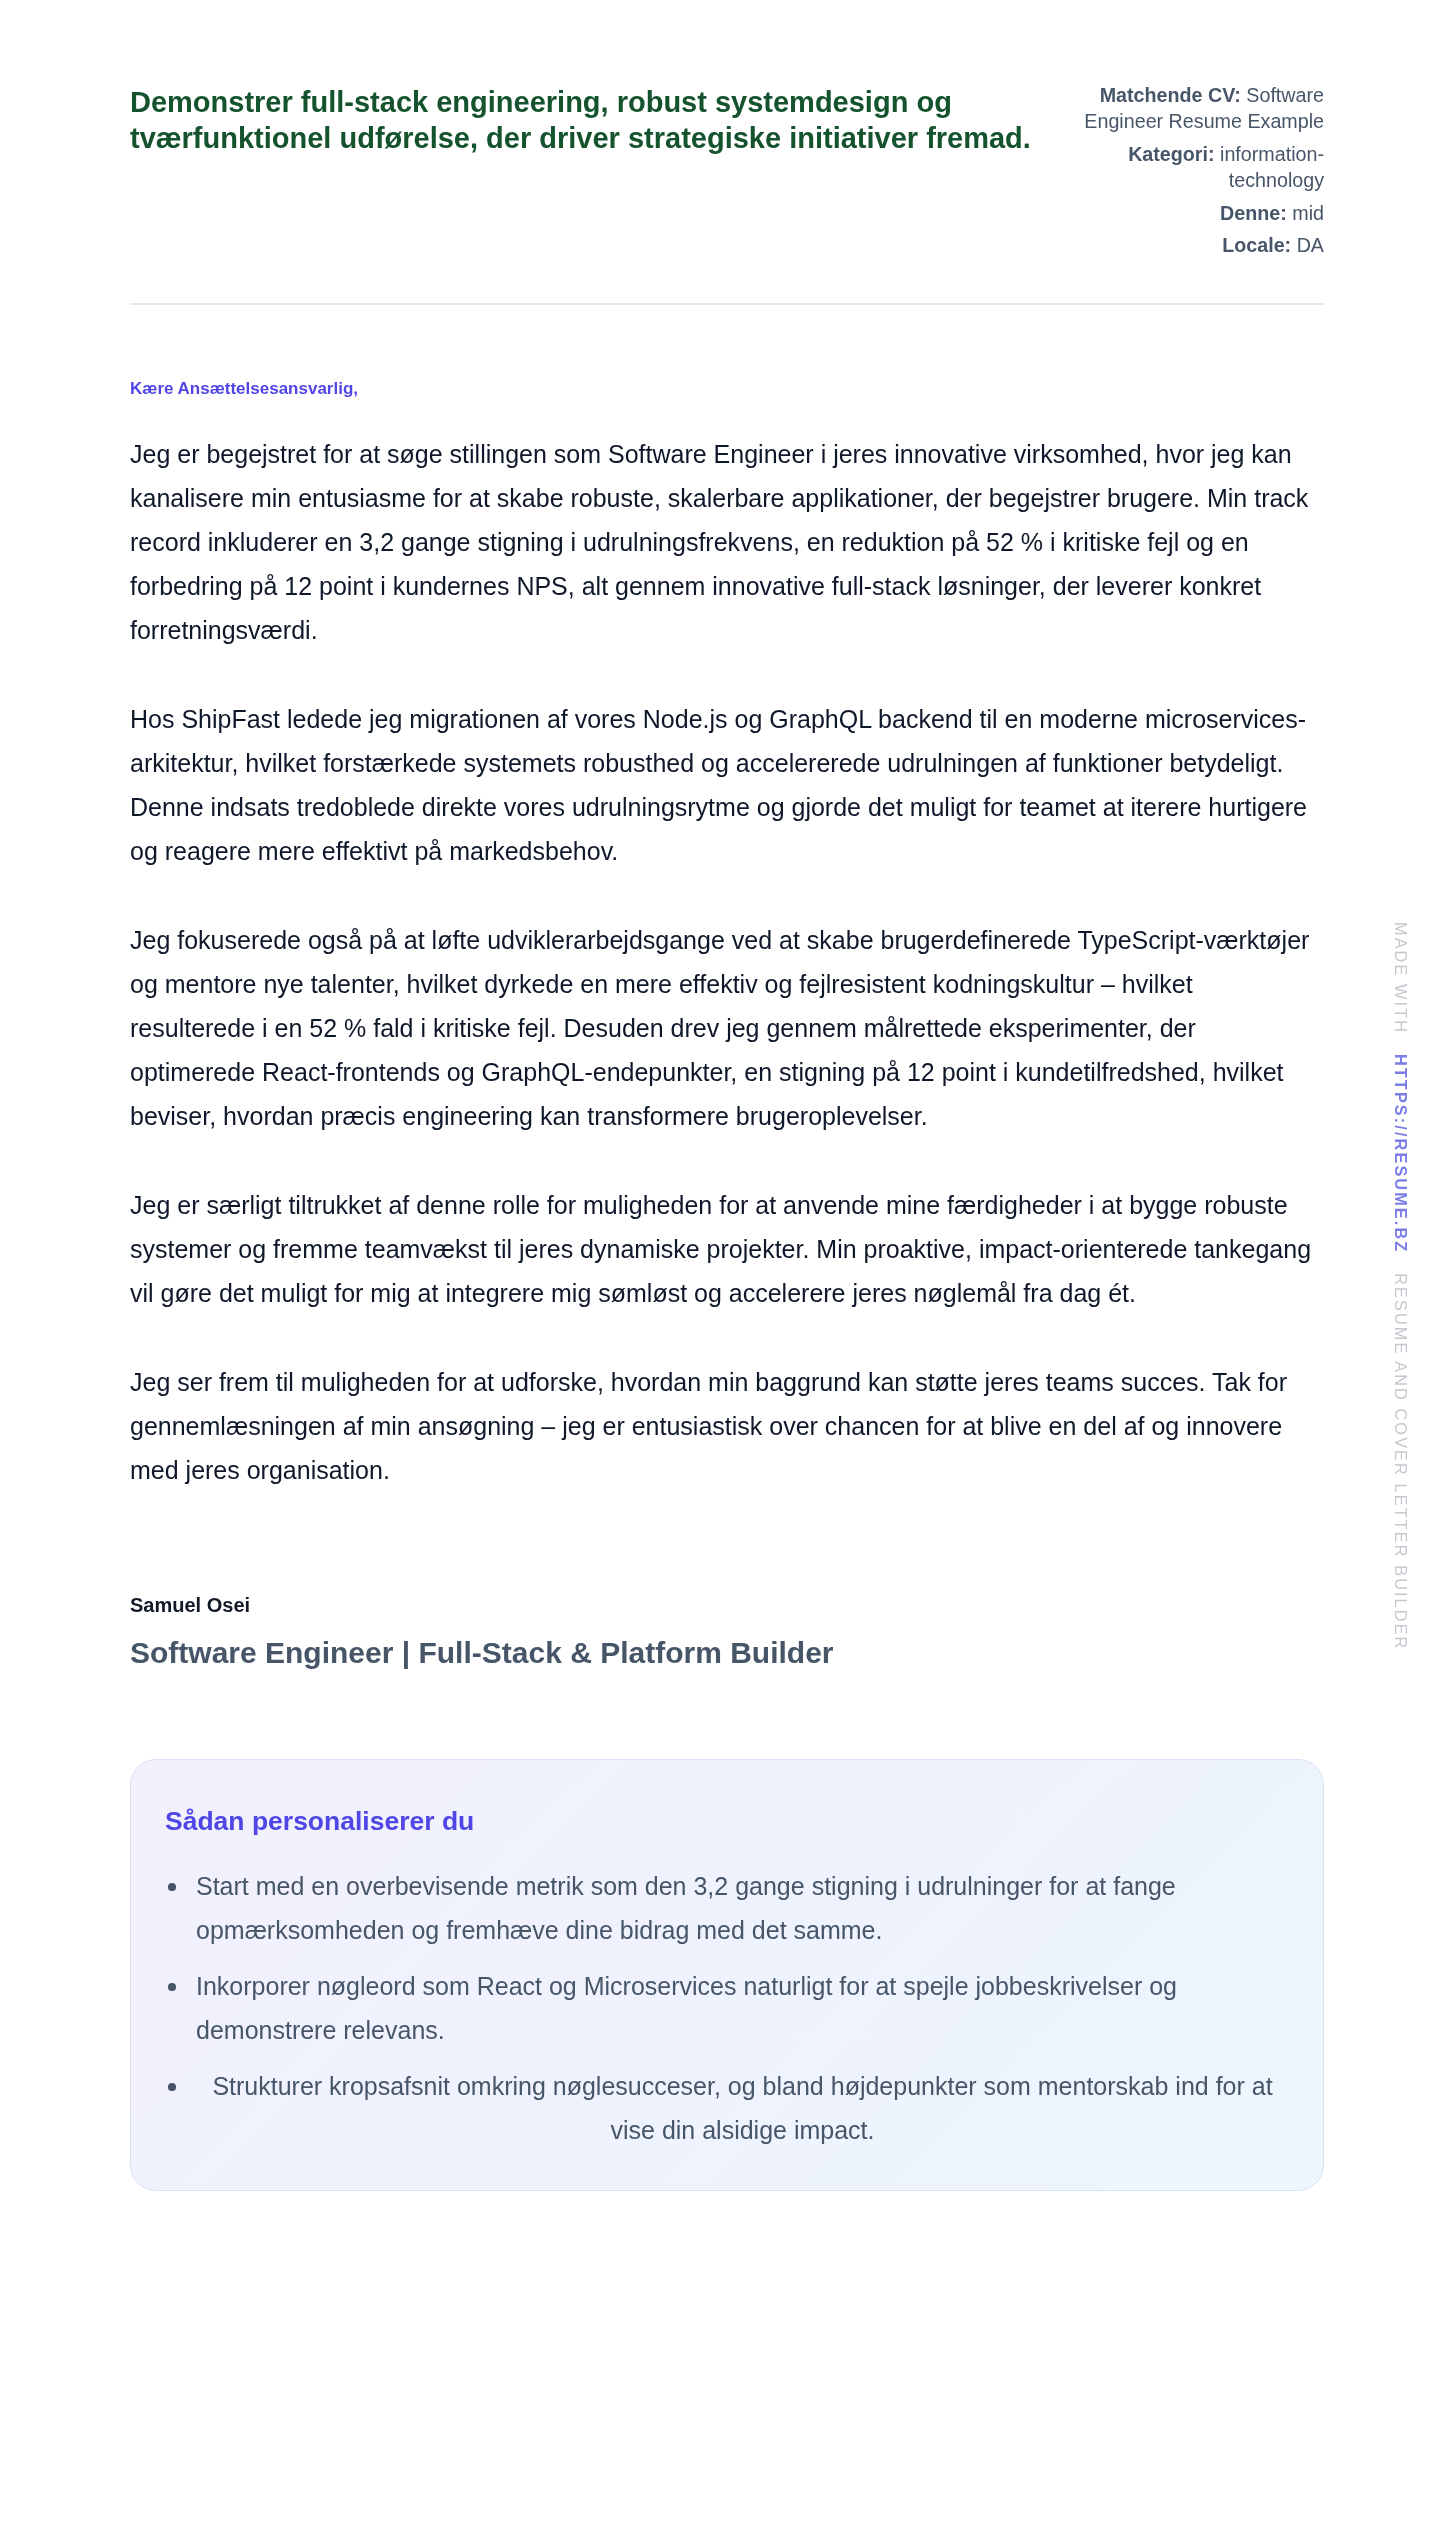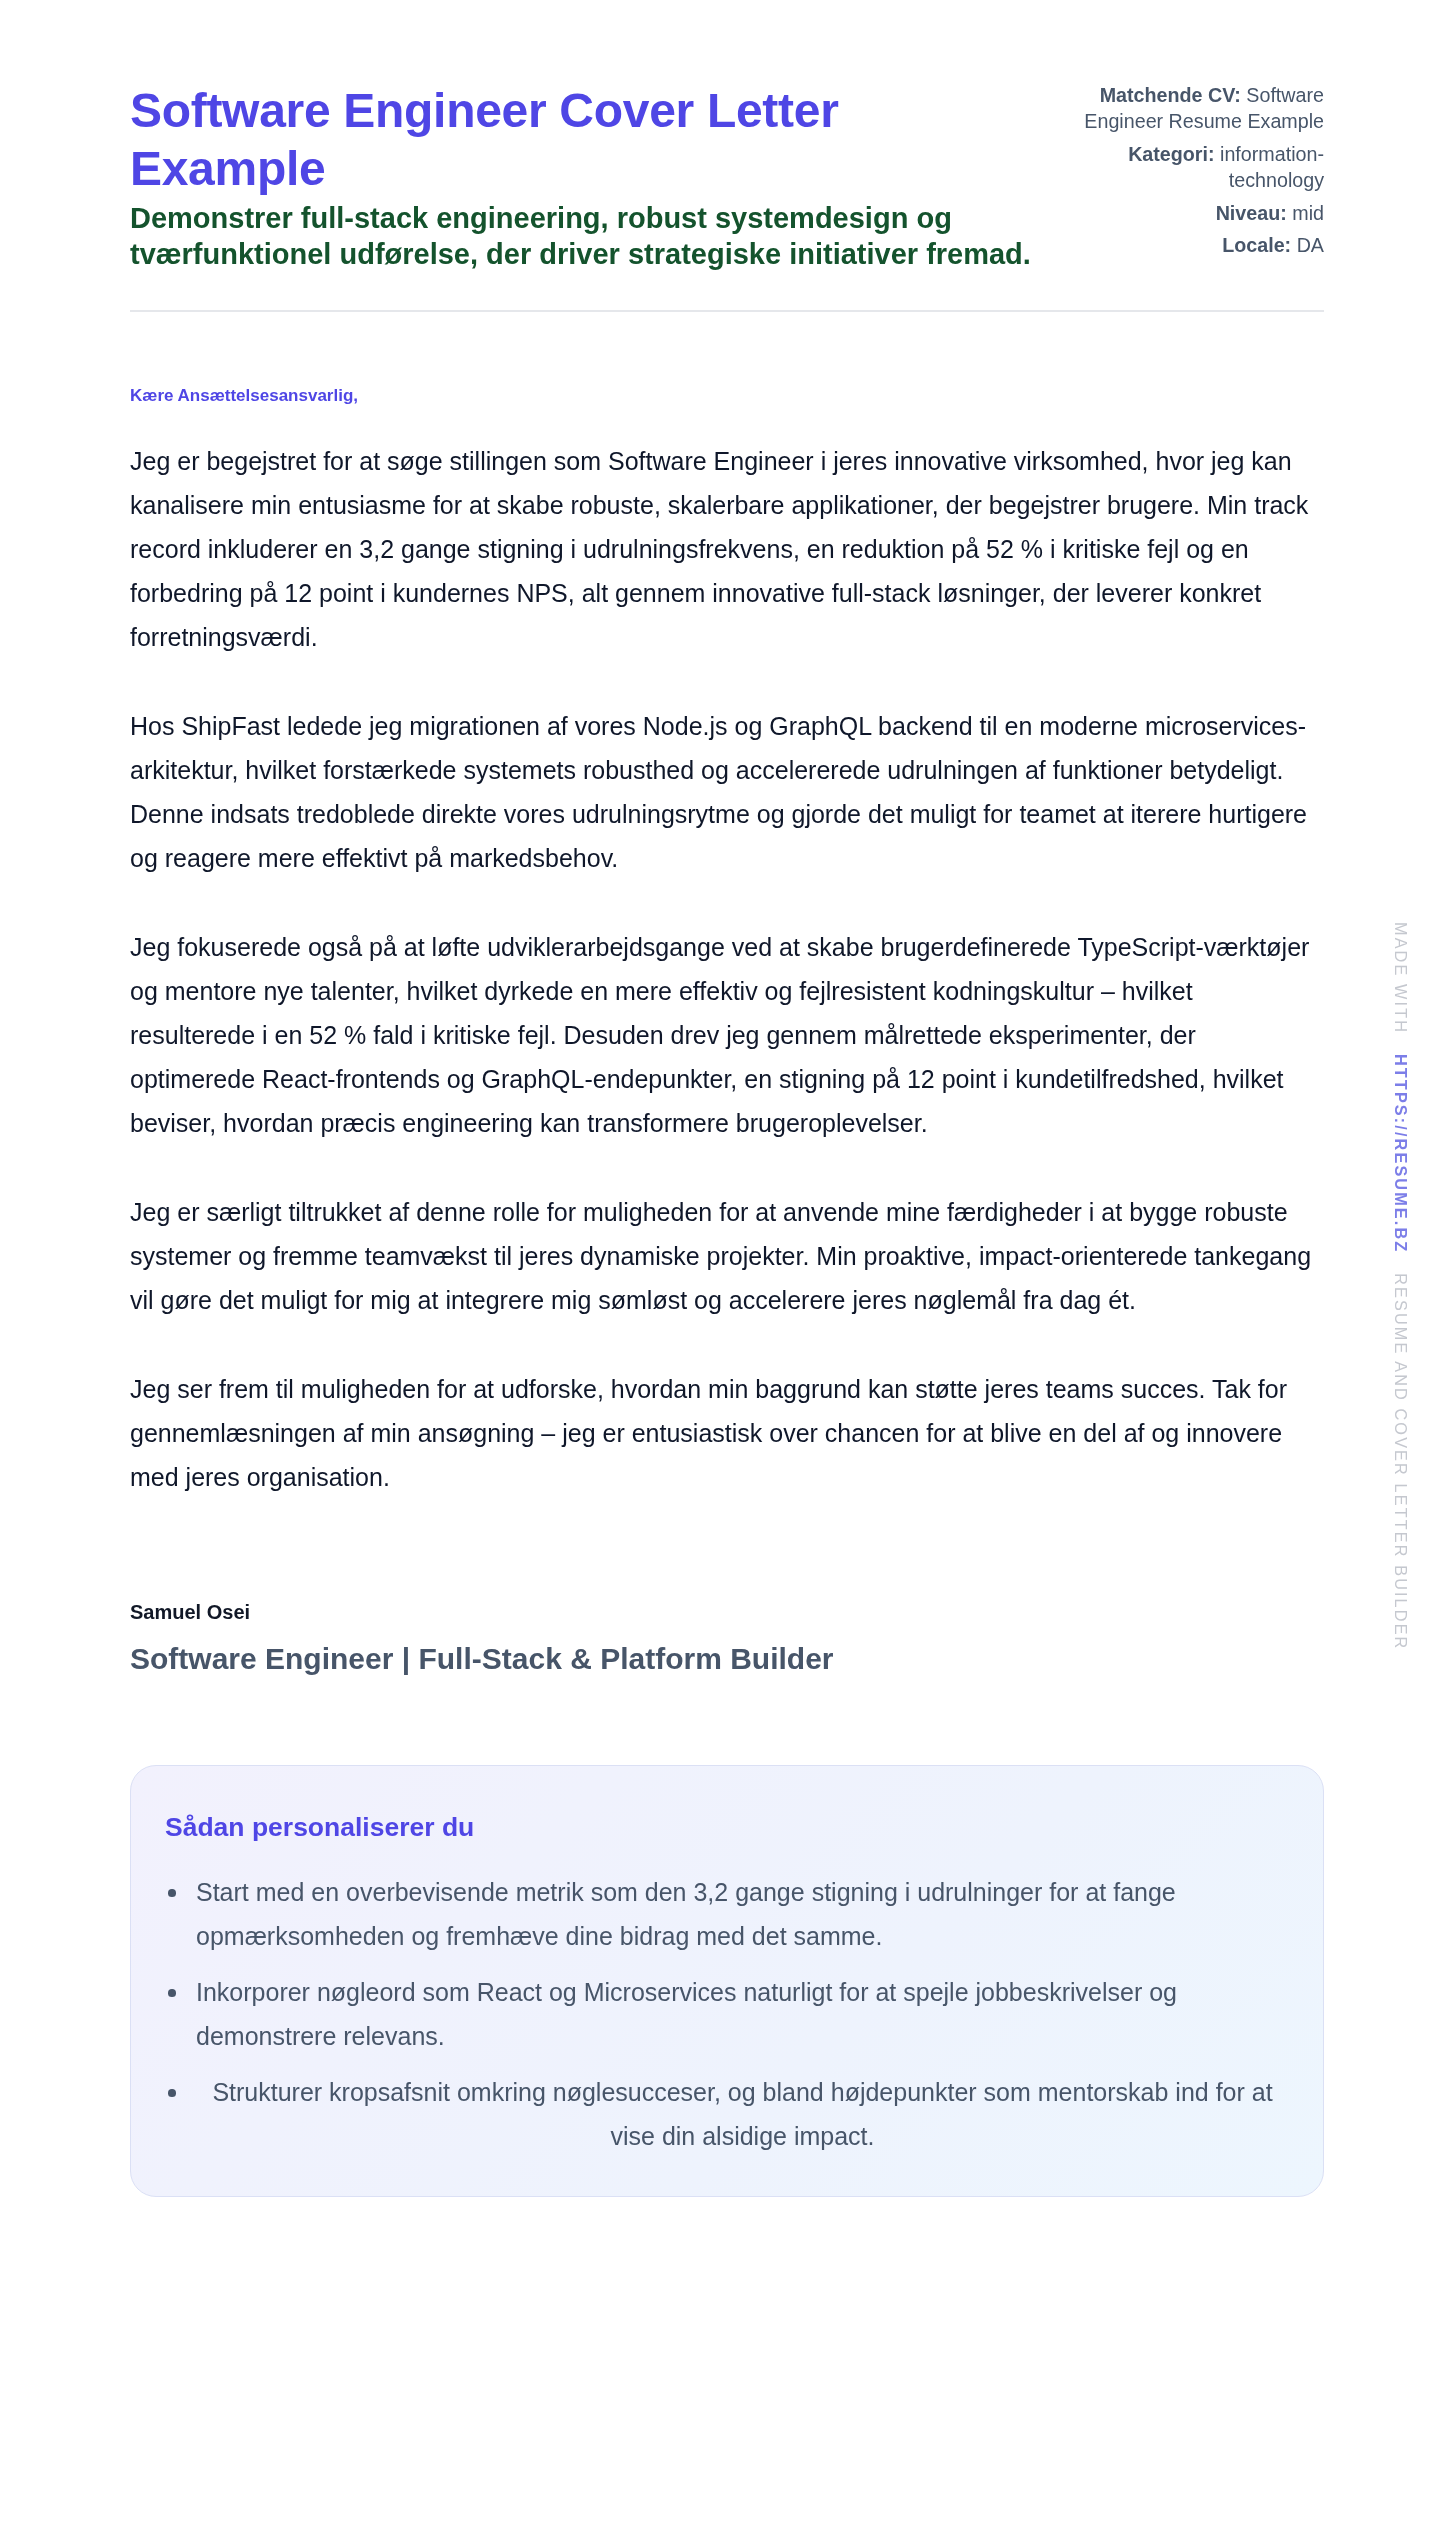--- a/index.html
+++ b/index.html
@@ -146,34 +146,33 @@
       line-height: 24px;
     }
     .side-credit-link { color: #7c7ee8; font-weight: 700; }
   </style>
 </head>
 <body>
 
 <div class="page">
   <header class="header">
     <div class="header-left">
-      <h1 class="title">Software Engineer Cover Letter Example</h1>
       <div class="subtitle">Demonstrer full-stack engineering, robust systemdesign og tværfunktionel udførelse, der driver strategiske initiativer fremad.</div>
     </div>
     <div class="meta">
       <div class="meta-row">
         <span class="meta-key">Matchende CV:</span>
         <span class="meta-val">Software Engineer Resume Example</span>
       </div>
       <div class="meta-row">
         <span class="meta-key">Kategori:</span>
         <span class="meta-val">information-technology</span>
       </div>
       <div class="meta-row">
-        <span class="meta-key">Niveau:</span>
+        <span class="meta-key">Denne:</span>
         <span class="meta-val">mid</span>
       </div>
       <div class="meta-row">
         <span class="meta-key">Locale:</span>
         <span class="meta-val">DA</span>
       </div>
     </div>
   </header>
 
   <div class="greeting">Kære Ansættelsesansvarlig,</div>

